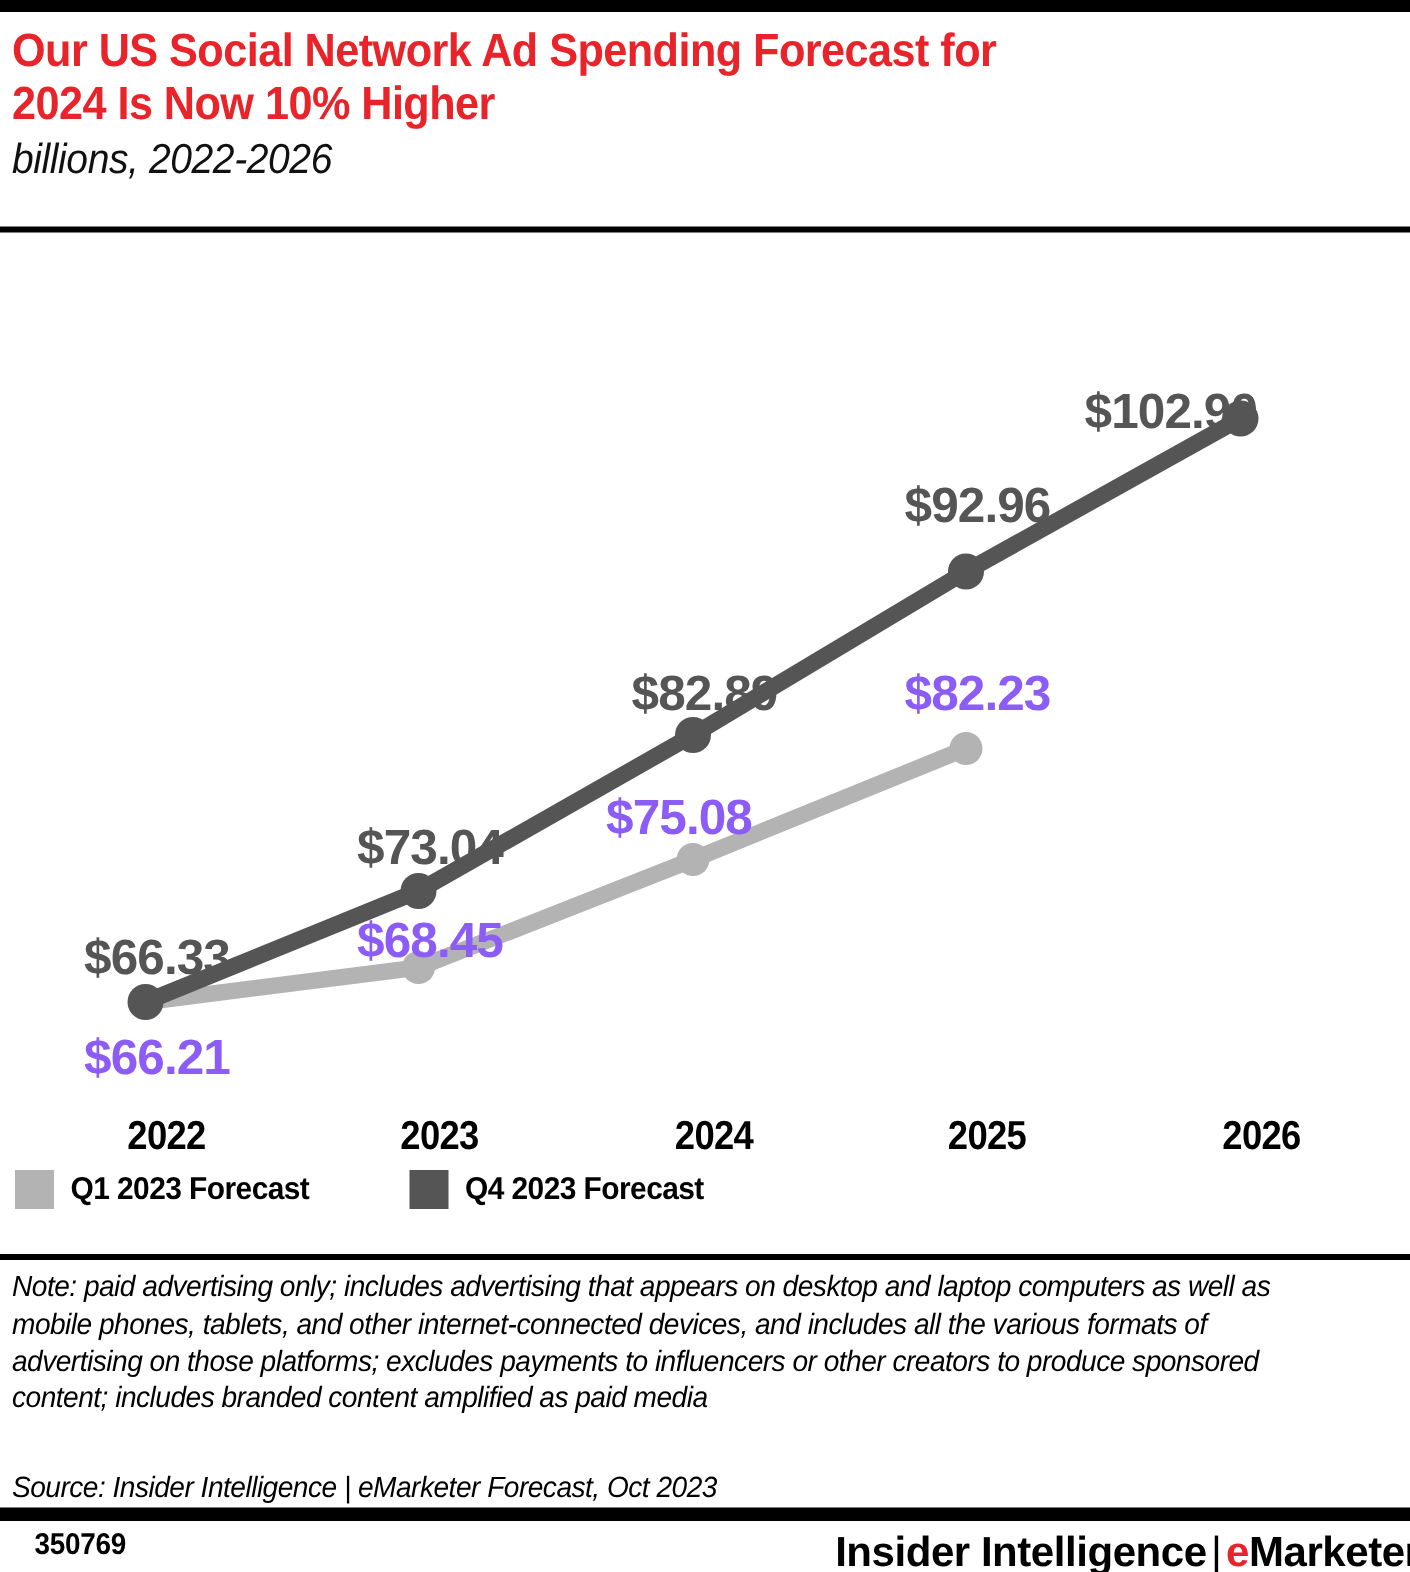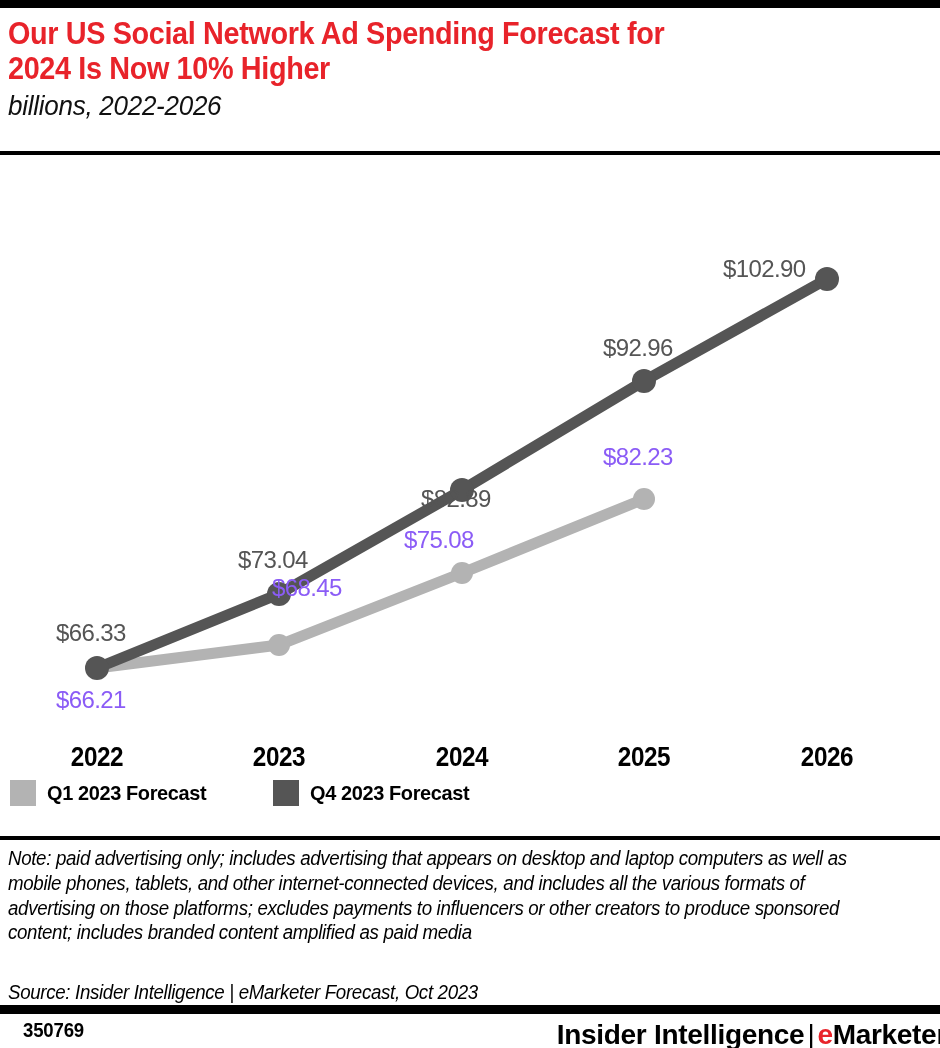--- a/index.html
+++ b/index.html
@@ -70,32 +70,32 @@
   .plot {
     position: absolute;
     left: 0; top: 160px;
     width: 940px; height: 600px;
   }
   .plot svg { display: block; }
 
   .dlabel {
     position: absolute;
     font-family: "Liberation Sans", sans-serif;
-    font-weight: normal;
-    font-size: 24px;
+    font-weight: bold;
+    font-size: 33px;
     letter-spacing: -0.6px;
     white-space: nowrap;
   }
   .dlabel.dark  { color: #555555; }
   .dlabel.light { color: #8b5cf6; }
 
   
   .xaxis {
     position: absolute;
-    left: 0; top: 742px;
+    left: 14px; top: 742px;
     width: 872px; height: 36px;
   }
   .xtick {
     position: absolute;
     top: 0;
     font-family: "Liberation Sans", sans-serif;
     font-weight: bold;
     font-size: 27px;
     color: #000;
     letter-spacing: -0.5px;
@@ -235,26 +235,26 @@
         <circle cx="97" cy="508" r="12" fill="#555555"></circle>
         <circle cx="279" cy="434" r="12" fill="#555555"></circle>
         <circle cx="462" cy="330" r="12" fill="#555555"></circle>
         <circle cx="644" cy="221" r="12" fill="#555555"></circle>
         <circle cx="827" cy="119" r="12" fill="#555555"></circle>
       </g>
     </svg>
 
     <div class="dlabel dark" style="left:56px;  top:459px;">$66.33</div>
     <div class="dlabel dark" style="left:238px; top:386px;">$73.04</div>
-    <div class="dlabel dark" style="left:421px; top:283px;margin-top:42px;">$82.89</div>
-    <div class="dlabel dark" style="left:603px; top:174px;">$92.96</div>
+    <div class="dlabel dark" style="left:421px; top:283px;">$82.89</div>
+    <div class="dlabel dark" style="left:603px; top:158px;">$92.96</div>
     <div class="dlabel dark" style="left:723px; top:95px;">$102.90</div>
 
     <div class="dlabel light" style="left:56px;  top:526px;">$66.21</div>
-    <div class="dlabel light" style="left:238px; top:414px;margin-left:34px;">$68.45</div>
+    <div class="dlabel light" style="left:238px; top:448px;">$68.45</div>
     <div class="dlabel light" style="left:404px; top:366px;">$75.08</div>
     <div class="dlabel light" style="left:603px; top:283px;">$82.23</div>
   </div>
 
   <div class="xaxis">
     <div class="xtick" style="left:97px;">2022</div>
     <div class="xtick" style="left:279px;">2023</div>
     <div class="xtick" style="left:462px;">2024</div>
     <div class="xtick" style="left:644px;">2025</div>
     <div class="xtick" style="left:827px;">2026</div>

